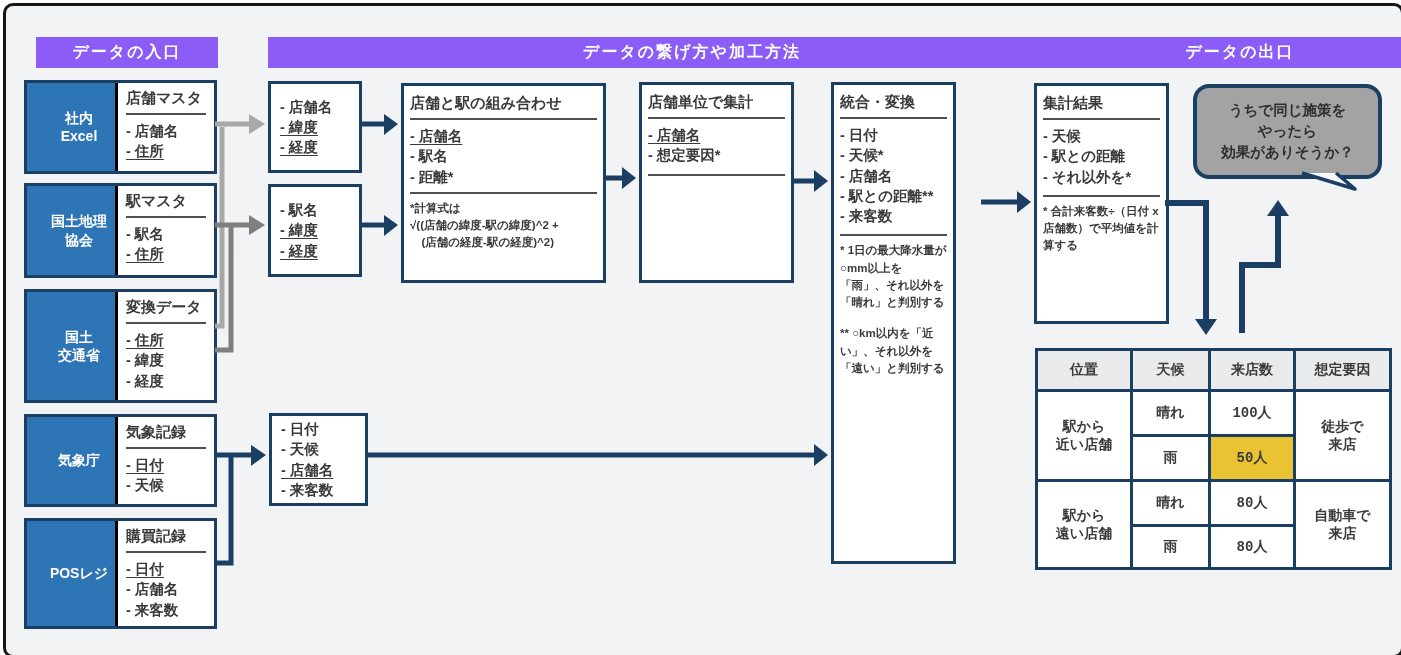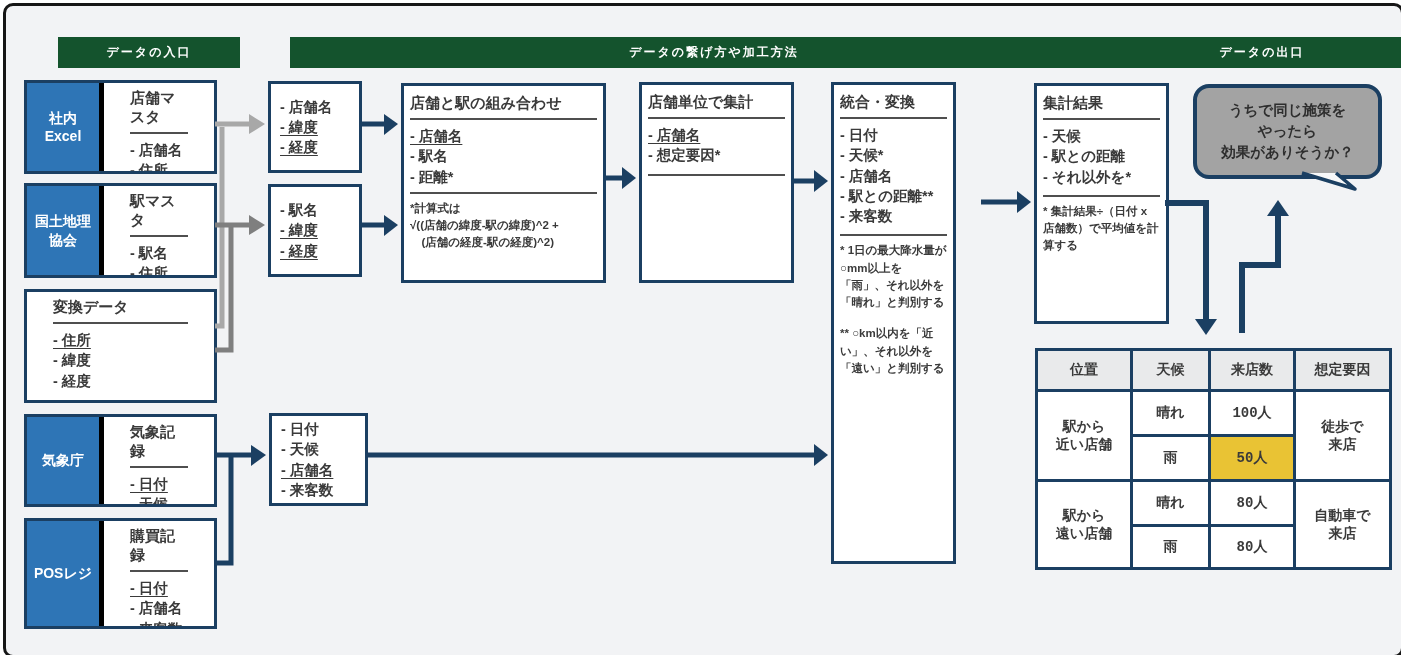--- a/index.html
+++ b/index.html
@@ -1,25 +1,25 @@
 <!DOCTYPE html>
 <html><head>
 <meta charset="utf-8">
 <style>
   html,body { margin:0; padding:0; background:#fff; font-family:"Liberation Sans","DejaVu Sans",sans-serif; }
   .canvas { position:relative; width:1395px; height:649px; margin:3px;
             background:#f2f3f5; border:3px solid #161616; border-radius:10px; overflow:hidden; }
-  .hdr { position:absolute; background:#14532d; color:#fff; font-weight:bold; font-size:12px;
-         display:flex; align-items:center; justify-content:center; letter-spacing:2px;margin-left:22px; }
+  .hdr { position:absolute; background:#8b5cf6; color:#fff; font-weight:bold; font-size:16px;
+         display:flex; align-items:center; justify-content:center; letter-spacing:2px; }
   .box { position:absolute; background:#fff; border:3px solid #1b3f62; box-sizing:border-box; }
   .srcbox { display:flex; }
   .srclabel { background:#2e75b6; color:#fff; font-weight:bold; font-size:14px; line-height:1.3;
               width:72px; flex:none; display:flex; align-items:center; justify-content:center;
-              text-align:center; white-space:pre-line; border-right:5px solid #000000; }
-  .srcbody { flex:1; padding:6px 26px 4px; overflow:hidden; }
+              text-align:center; white-space:pre-line; border-right:3px solid #000000;padding-left:16px; }
+  .srcbody { flex:1; padding:6px 8px 4px; overflow:hidden; }
   .btitle { font-size:15px; font-weight:bold; color:#3a3a3a; }
   .div { border-top:2px solid #4f4f4f; margin:5px 0 6px; }
   .item { font-size:14.5px; font-weight:bold; color:#3a3a3a; line-height:1.4; }
   .u { text-decoration:underline; text-underline-offset:2.5px; }
   .note { font-size:11.5px; font-weight:600; color:#3a3a3a; line-height:1.5; white-space:pre-line; }
   .listbox { display:flex; flex-direction:column; justify-content:center; padding:4px 9px; }
   .padbox { padding:8px 6px; }
   .bubble { position:absolute; left:1187px; top:78px; width:189px; height:95px; box-sizing:border-box;
             background:#a3a3a3; border:4px solid #1b3f62; border-radius:16px;
             display:flex; align-items:center; justify-content:center; text-align:center;
@@ -57,20 +57,22 @@
 協会</div>
     <div class="srcbody">
       <div class="btitle">駅マスタ</div>
       <div class="div"></div>
       <div class="item">- 駅名</div>
       <div class="item u">- 住所</div>
     </div>
   </div>
 
   <div class="box srcbox" style="left:18px;top:283px;width:193px;height:114px">
+    <div class="srclabel">国土
+交通省</div>
     <div class="srcbody">
       <div class="btitle">変換データ</div>
       <div class="div"></div>
       <div class="item u">- 住所</div>
       <div class="item">- 緯度</div>
       <div class="item">- 経度</div>
     </div>
   </div>
 
   <div class="box srcbox" style="left:18px;top:408px;width:193px;height:93px">
@@ -146,21 +148,21 @@
     <div class="item">- 来客数</div>
   </div>
 
   <div class="box padbox" style="left:1028px;top:77px;width:135px;height:241px">
     <div class="btitle">集計結果</div>
     <div class="div"></div>
     <div class="item">- 天候</div>
     <div class="item">- 駅との距離</div>
     <div class="item">- それ以外を*</div>
     <div class="div" style="margin-top:8px"></div>
-    <div class="note">* 集計結果÷（日付 x 店舗数）で平均値を計算する</div>
+    <div class="note">* 合計来客数÷（日付 x 店舗数）で平均値を計算する</div>
   </div>
 
   <div class="bubble">うちで同じ施策を
 やったら
 効果がありそうか？</div>
 
   <table class="result">
     <colgroup>
         <col style="width:95px">
         <col style="width:78px">

